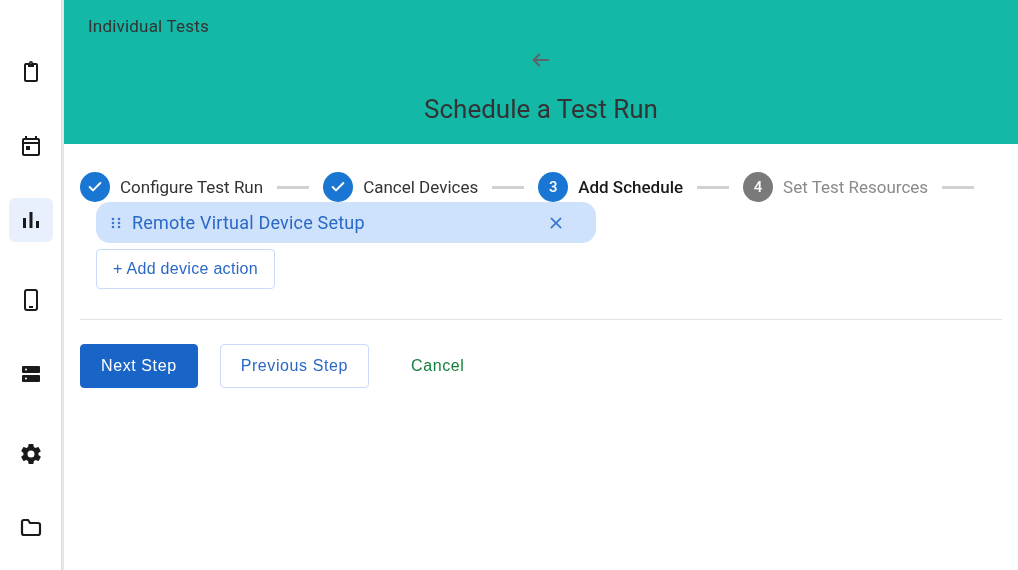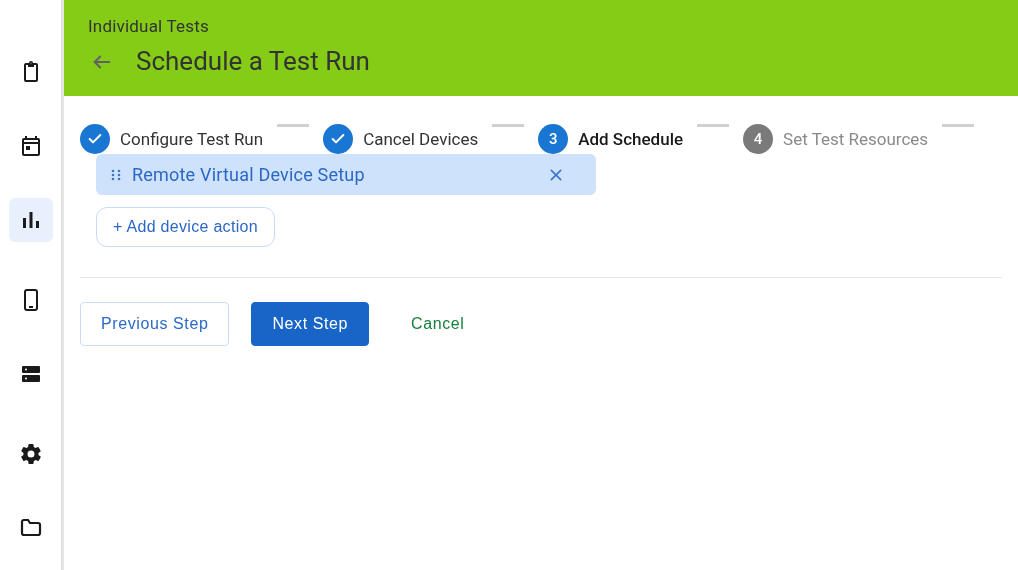--- a/index.html
+++ b/index.html
@@ -53,33 +53,34 @@
   .sidebar-icon svg { width: 24px; height: 24px; }
   
   .main {
     flex: 1;
     display: flex;
     flex-direction: column;
     min-width: 0;
     border-left: 2px solid #e6e6e6;
   }
   .header {
-    background: #84cc16;
+    background: #14b8a6;
     padding: 16px 24px 20px 24px;
   }
   .header-top {
     font-size: 17px;
     color: #333;
     letter-spacing: 0.2px;
     margin-bottom: 10px;
   }
   .header-main {
     display: flex;
-    align-items: flex-end;
+    align-items: center;
     gap: 20px;
+    flex-direction: column;
   }
   .back-icon {
     width: 28px;
     height: 28px;
     display: flex;
     align-items: center;
     justify-content: center;
     color: #5f6368;
     cursor: pointer;
   }
@@ -133,44 +134,44 @@
     align-items: center;
     padding-left: 16px;
     overflow: hidden;
   }
   .stepper-inner {
     display: flex;
     align-items: center;
   }
   .step-group {
     display: flex;
-    align-items: flex-start;
+    align-items: center;
   }
   
   .section {
     padding: 0 16px;
     margin-bottom: 30px;
   }
   .section-title {
     font-size: 20px;
     font-weight: 400;
     color: #2b2b2b;
     margin-bottom: 14px;
     margin-left: -14px;
   }
   .action-chip {
     background: #cfe2fb;
     color: #2a68c8;
-    border-radius: 6px;
+    border-radius: 14px;
     padding: 10px 14px;
     display: flex;
     align-items: center;
     width: 500px;
     max-width: 100%;
-    margin-bottom: 12px;
+    margin-bottom: 6px;
   }
   .drag-icon {
     color: #3a76d0;
     margin-right: 10px;
     display: flex;
     align-items: center;
   }
   .drag-icon svg { width: 12px; height: 12px; }
   .action-label {
     flex: 1;
@@ -183,21 +184,21 @@
     cursor: pointer;
     display: flex;
     align-items: center;
     padding-right: 18px;
   }
   .close-icon svg { width: 16px; height: 16px; }
   .add-btn {
     border: 1px solid #c9dbfb;
     color: #2a68c8;
     background: #fff;
-    border-radius: 11px;
+    border-radius: 4px;
     padding: 10px 16px;
     font-size: 16px;
     letter-spacing: 0.3px;
     cursor: pointer;
     display: inline-flex;
     align-items: center;
   }
   .divider {
     margin: 18px 16px 24px 16px;
     border: none;
@@ -368,18 +369,18 @@
           </span>
         </div>
         <button class="add-btn">+ Add device action</button>
       </section>
 
     </div>
 
     <hr class="divider">
 
     <div class="footer content-pad">
+      <button class="btn btn-primary">Next Step</button>
       <button class="btn btn-outline">Previous Step</button>
-      <button class="btn btn-primary">Next Step</button>
       <button class="btn btn-text">Cancel</button>
     </div>
   </div>
 </main>
 
 </body></html>

